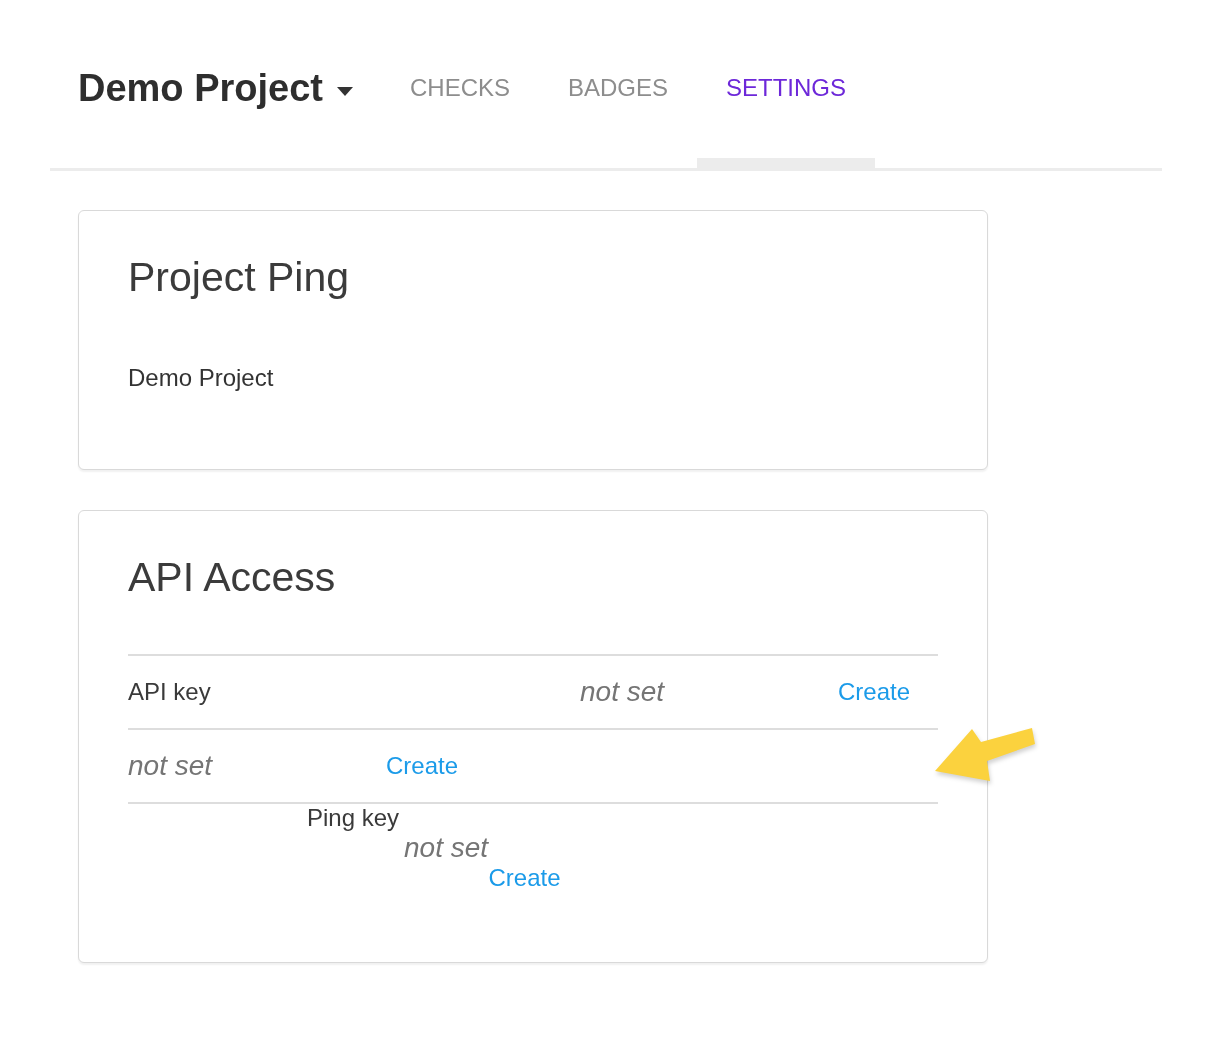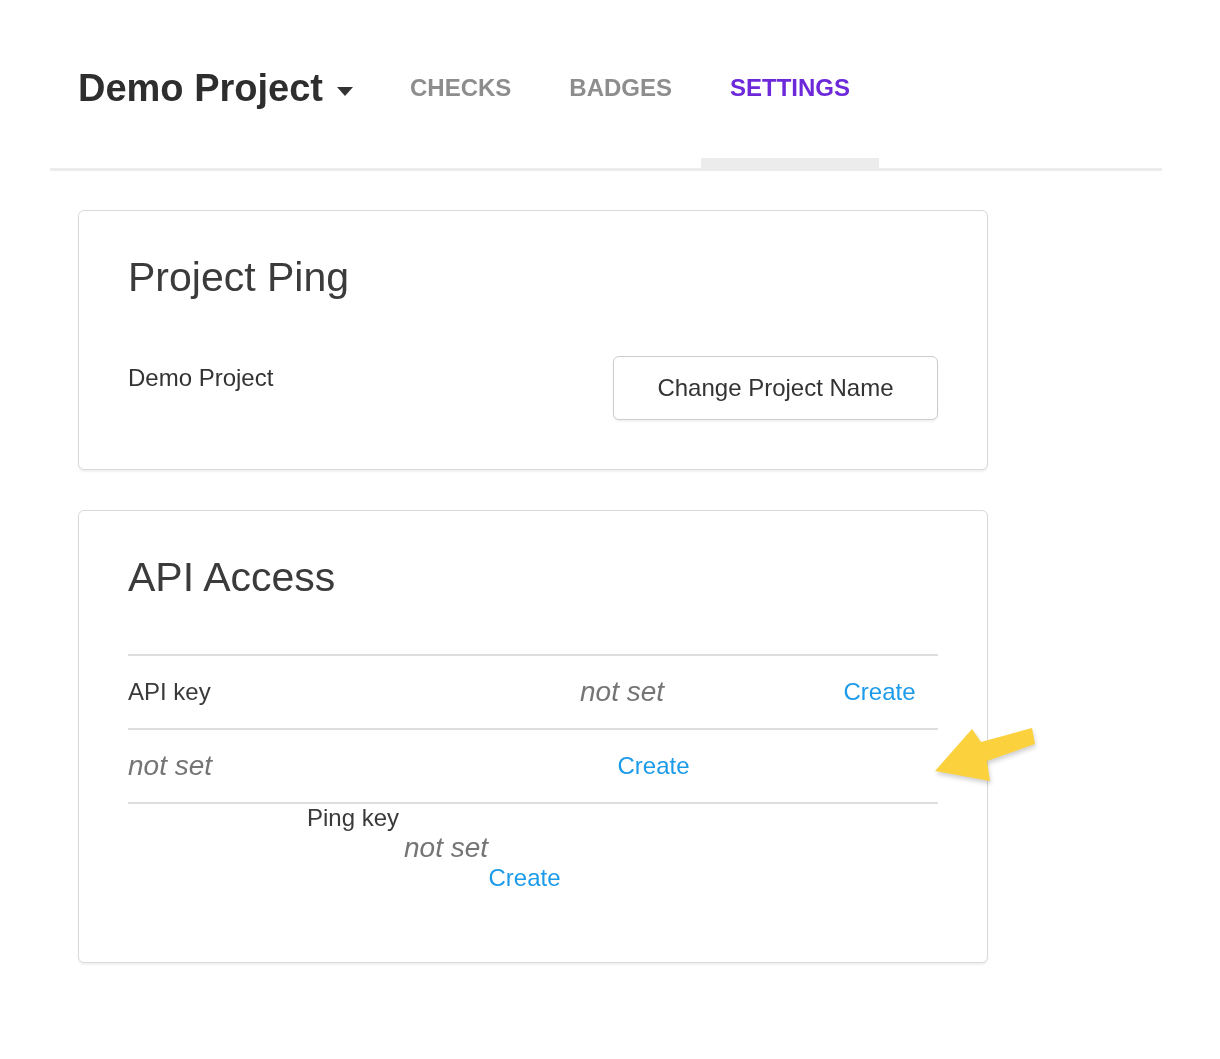--- a/index.html
+++ b/index.html
@@ -54,21 +54,20 @@
     position: relative;
     display: flex;
     align-items: center;
     height: 100%;
     padding: 6px 29px 0;
     font-size: 24px;
     color: #8d8d8d;
     text-decoration: none;
     cursor: pointer;
     white-space: nowrap;
-    font-weight: bold;
   }
   .tab--active { color: #6d28d9; }
   .tab--active::after {
     content: "";
     position: absolute;
     left: 0;
     right: 0;
     bottom: 0;
     height: 12px;
     background: var(--tab-indicator, #ececec);
@@ -146,21 +145,21 @@
     color: #3a3a3a;
   }
   .api-value {
     width: 258px;
     font-size: 28px;
     font-style: italic;
     color: #757575;
   }
   .api-action {
     flex: 1;
-    text-align: center;
+    text-align: left;
     padding-right: 17px;
   }
   .create-link {
     font-size: 24px;
     color: var(--link-blue, #1b9be9);
     text-decoration: none;
     cursor: pointer;
   }
 
   
@@ -190,21 +189,20 @@
       <a class="tab">BADGES</a>
       <a class="tab tab--active">SETTINGS</a>
     </nav>
   </div>
   <div class="nav-rule"></div>
 
   <section class="card card--project">
     <h1 class="card-title">Project Ping</h1>
     <div class="project-row">
       <span class="project-value">Demo Project</span>
-      <button class="btn">Change Project Name</button>
     </div>
   </section>
 
   <section class="card card--api">
     <h1 class="card-title">API Access</h1>
     <div class="api-table">
 
       <div class="api-row">
         <span class="api-label">API key</span>
         <span class="api-value">not set</span>

